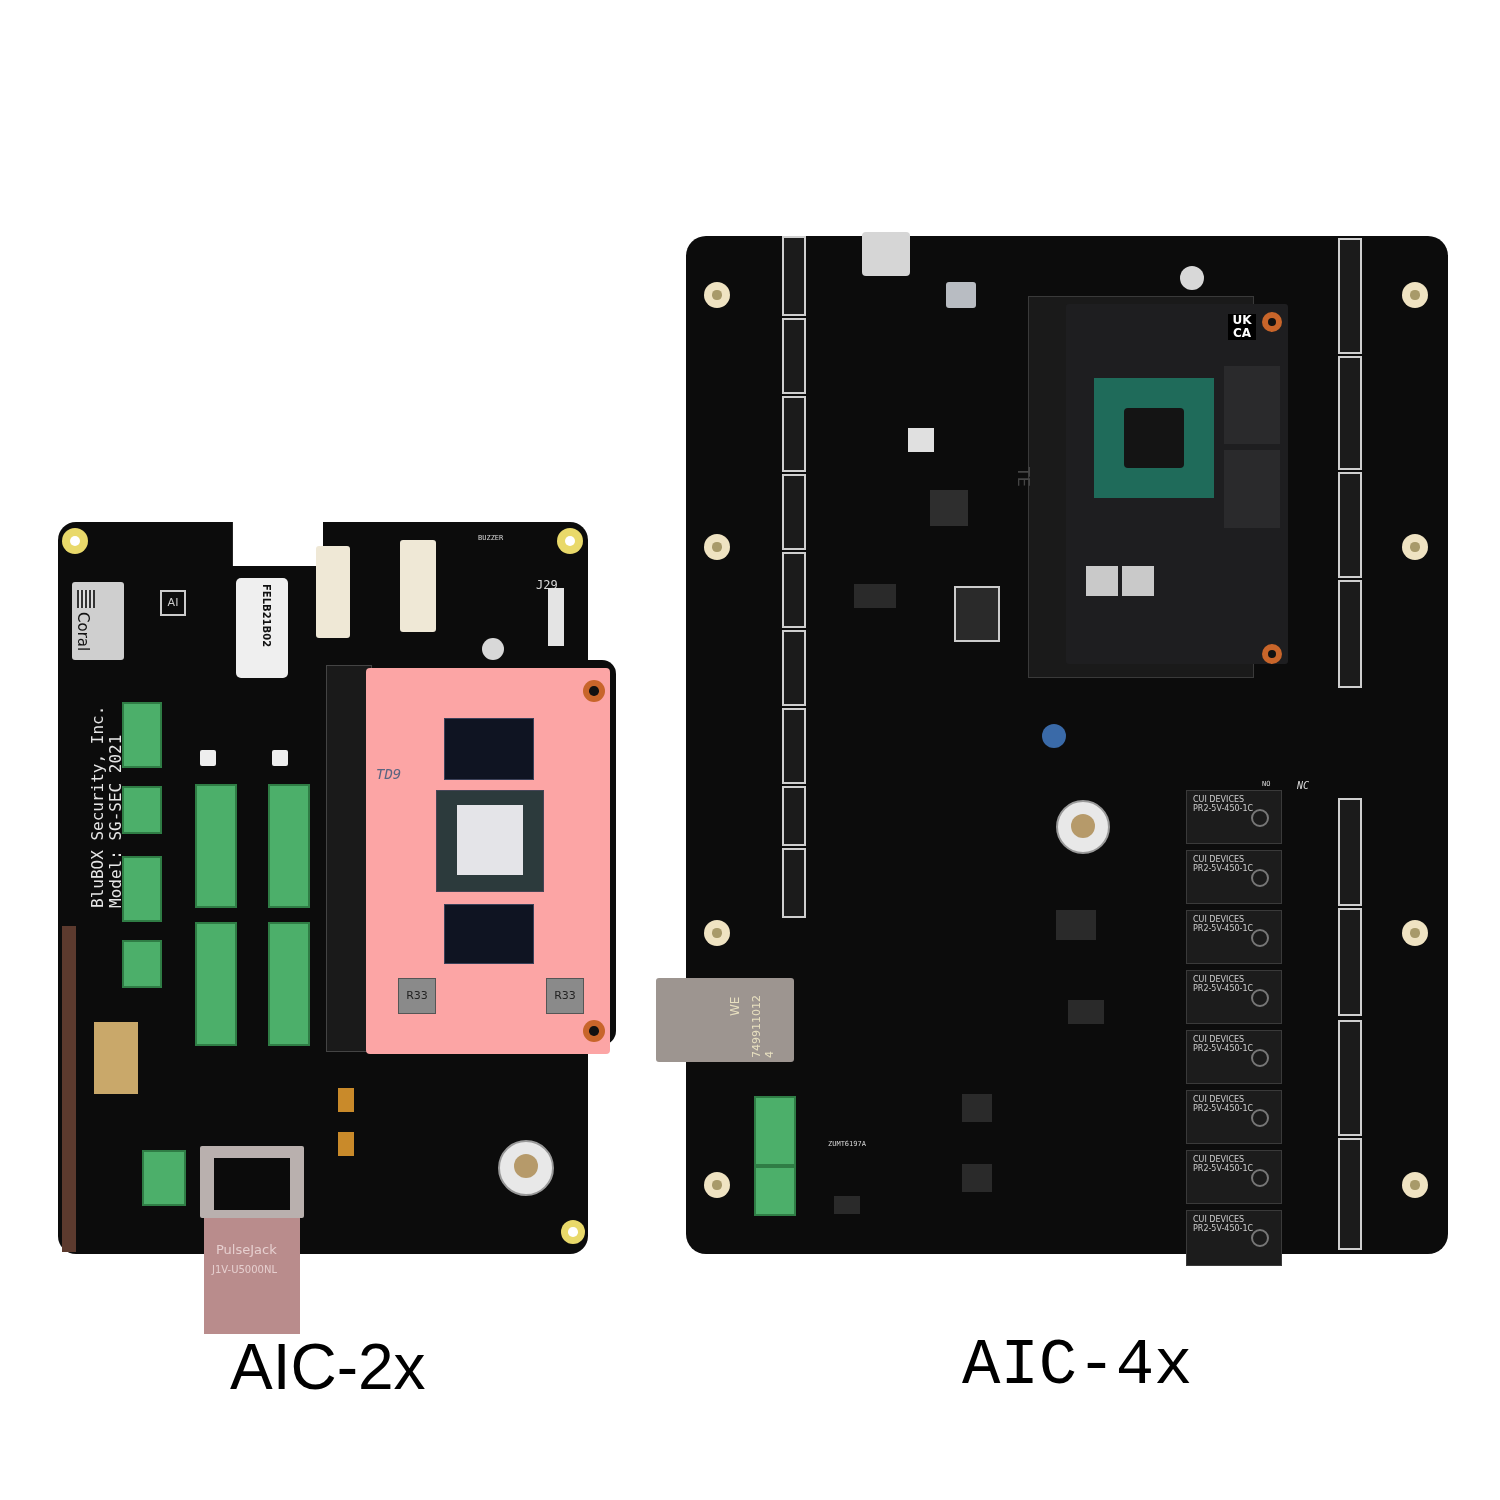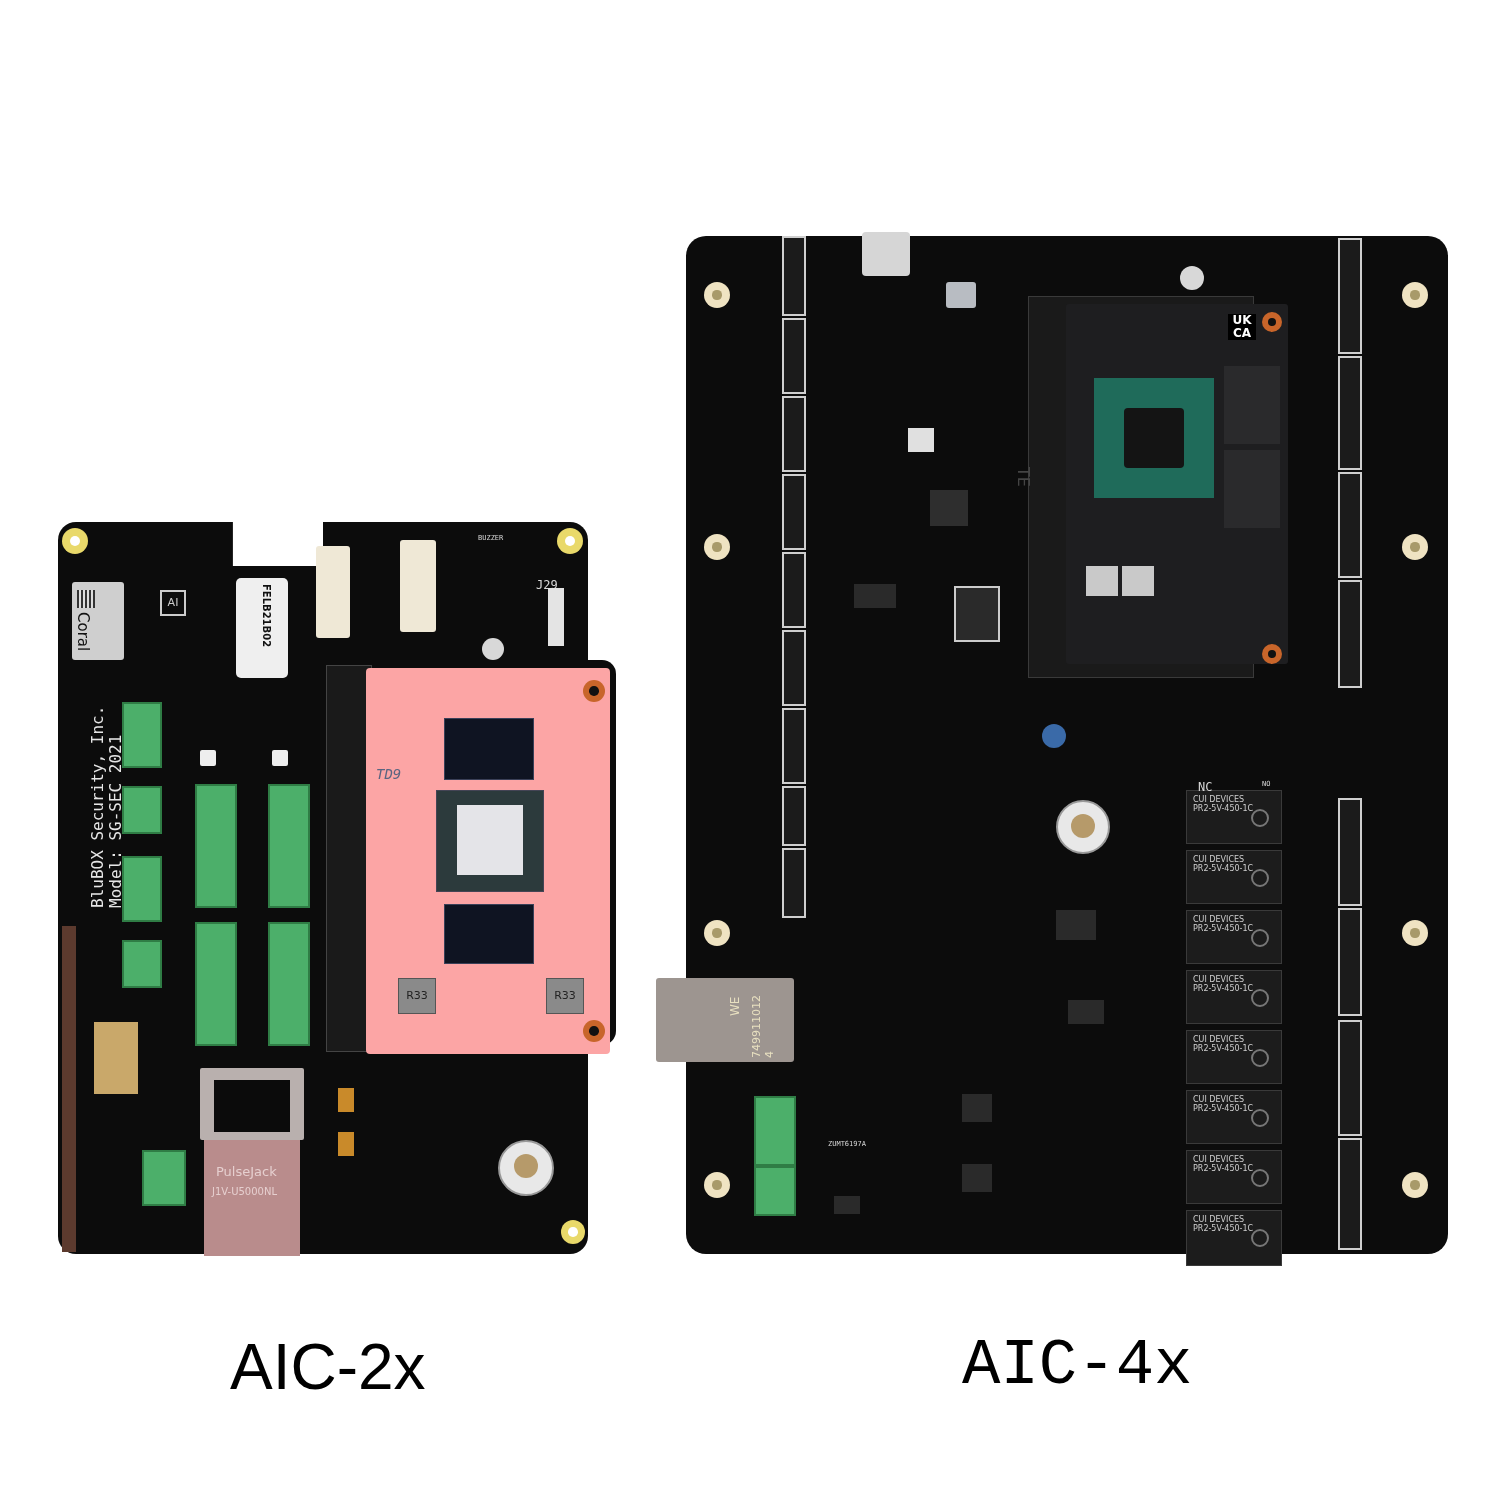--- a/index.html
+++ b/index.html
@@ -84,21 +84,21 @@
   <div style="position:absolute; left:32px; top:310px; width:36px; height:34px; background:#8a8a8a; border:1px solid #555;">
     <div style="font-size:11px; color:#222; text-align:center; line-height:34px;">R33</div>
   </div>
   <div style="position:absolute; left:180px; top:310px; width:36px; height:34px; background:#8a8a8a; border:1px solid #555;">
     <div style="font-size:11px; color:#222; text-align:center; line-height:34px;">R33</div>
   </div>
 </div>
 <div class="hole copper" style="left:583px; top:680px; width:22px; height:22px;"></div>
 <div class="hole copper" style="left:583px; top:1020px; width:22px; height:22px;"></div>
 
-<div class="rj45" style="left:200px; top:1068px; width:104px; height:132px;">
+<div class="rj45" style="left:200px; top:1146px; width:104px; height:132px;">
   <div style="position:absolute; left:0; top:0; width:104px; height:72px; background:#b9b0ae; border-radius:2px;">
     <div style="position:absolute; left:14px; top:12px; width:76px; height:52px; background:#0b0b0b;"></div>
   </div>
   <div style="position:absolute; left:4px; top:72px; width:96px; height:116px; background:#b98c8c;">
     <div style="position:absolute; left:12px; top:24px; font-size:13px; color:#e6cfcf; font-family:'DejaVu Sans',sans-serif;">PulseJack</div>
     <div style="position:absolute; left:8px; top:46px; font-size:10px; color:#e6cfcf; font-family:'DejaVu Sans',sans-serif;">J1V-U5000NL</div>
   </div>
 </div>
 
 <div style="position:absolute; left:338px; top:1088px; width:16px; height:24px; background:#c98a2a;"></div>
@@ -217,17 +217,17 @@
 <div class="relay-cui" style="left:1186px; top:1150px; width:96px; height:54px;">
   <div>CUI DEVICES</div>
   <div>PR2-5V-450-1C</div>
   <span class="dot"></span>
 </div>
 <div class="relay-cui" style="left:1186px; top:1210px; width:96px; height:56px;">
   <div>CUI DEVICES</div>
   <div>PR2-5V-450-1C</div>
   <span class="dot"></span>
 </div>
-<div class="pcb-text" style="left:1198px; top:780px; font-size:12px;">NC</div>
+<div class="pcb-text" style="left:1297px; top:780px; font-size:10px;font-style:italic;">NC</div>
 <div class="pcb-text" style="left:1262px; top:780px; font-size:7px;">NO</div>
 
 <div class="label" style="left:230px;">AIC-2x</div>
 <div class="label" style="left:962px;font-family:Liberation Mono, monospace;">AIC-4x</div>
 
 </body></html>

